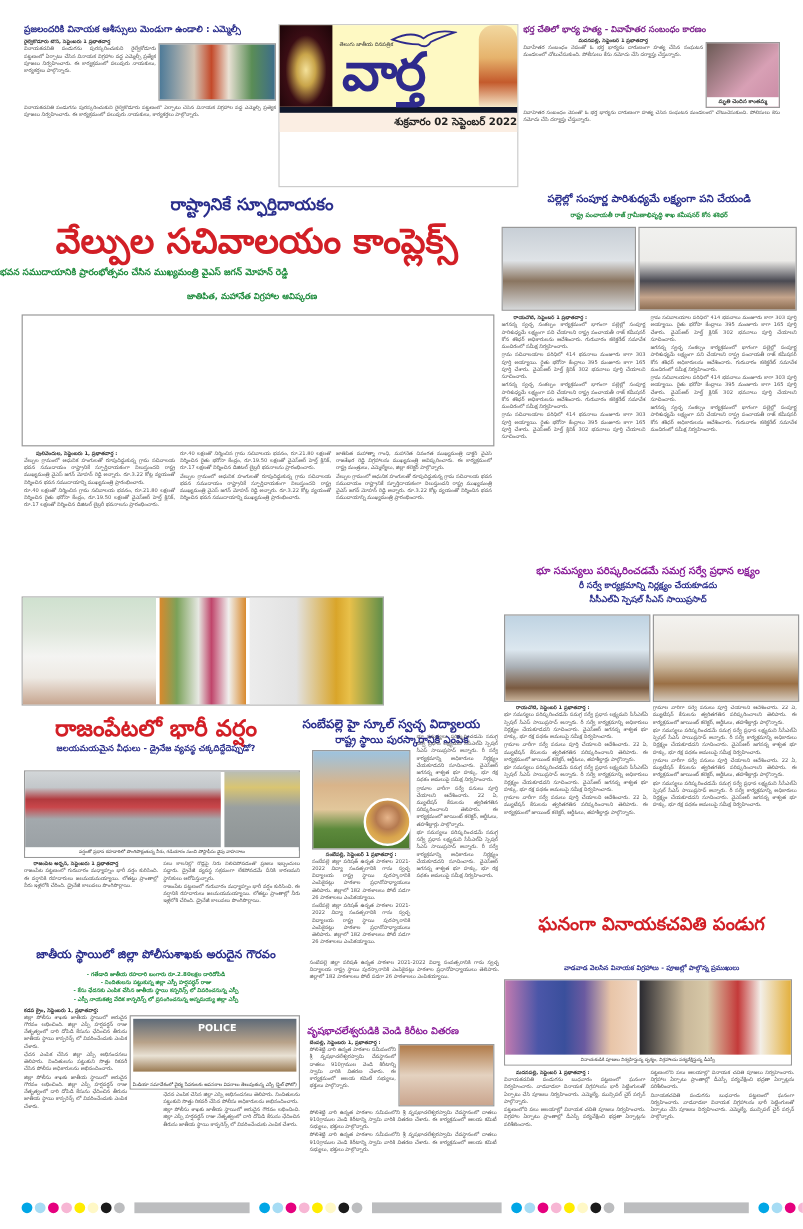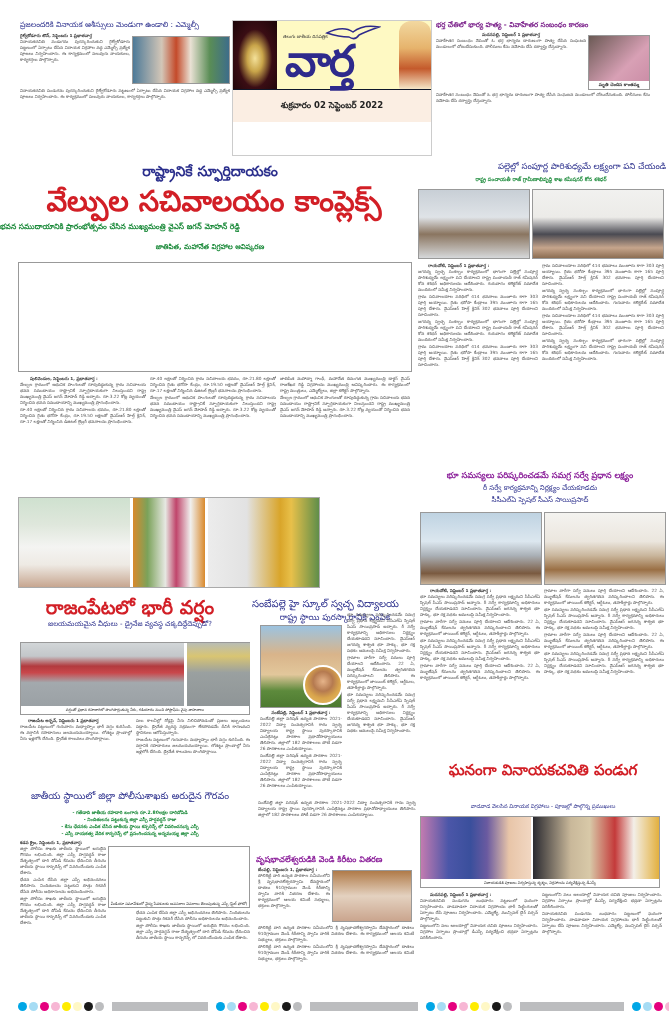--- a/index.html
+++ b/index.html
@@ -1,20 +1,20 @@
 <!DOCTYPE html>
 <html><head>
 <meta charset="utf-8">
 <style>
 *{box-sizing:border-box;margin:0;padding:0}
 body{width:669px;height:1024px;background:#fff;font-family:"DejaVu Sans",sans-serif;position:relative;overflow:hidden;color:#222}
 .abs{position:absolute}
 .txt{font-size:4.3px;line-height:6px;color:#555;text-align:justify;overflow:hidden}
 .txt p{margin-bottom:1px}
-.hl-blue{color:#2a2e8c;font-weight:normal}
+.hl-blue{color:#2a2e8c;font-weight:bold}
 .hl-purple{color:#7b1f8f;font-weight:bold}
 .hl-green{color:#1b8a3a;font-weight:bold}
 .photo{border:1px solid #999;overflow:hidden;position:absolute}
 .ph-crowd{background:linear-gradient(180deg,#ddd 0%,#c9c9c9 30%,#8e7c6a 55%,#e8e4df 75%,#b9a58a 100%)}
 .ph-office{background:linear-gradient(180deg,#dfe6ec 0%,#c8d2da 45%,#8a6e55 70%,#efefef 100%)}
 .ph-school{background:linear-gradient(180deg,#9cc3e0 0%,#d9b48a 35%,#e2c79b 60%,#5d8a3c 80%,#4d7a30 100%)}
 .ph-police{background:linear-gradient(180deg,#5d6a78 0%,#b9a38a 45%,#e9e2d5 70%,#9a7a52 100%)}
 .ph-temple{background:linear-gradient(180deg,#b07a48 0%,#e4d2c0 50%,#caa58e 100%)}
 .ph-victim{background:linear-gradient(135deg,#6b5a55 0%,#d8a0b5 60%,#c98aa4 100%)}
 .caption{font-size:4.5px;color:#333;text-align:center;background:#fff;position:absolute;left:0;right:0;bottom:0;padding:1px}
@@ -37,21 +37,21 @@
 <div class="abs" style="left:232px;top:20px;width:200px;height:136px;border:1px solid #ccc">
   <div style="position:relative;height:68px;background:#fef9c3">
     <div style="position:absolute;left:0;top:0;width:44px;height:68px;background:radial-gradient(ellipse at 50% 55%,#f4e19a 0%,#c9a54a 25%,#3a0d14 55%,#1b0508 100%)"></div>
     <svg style="position:absolute;left:92px;top:2px" width="56" height="20" viewBox="0 0 56 20">
         <path d="M2 10 Q18 2 28 9 Q38 1 54 4 Q42 8 34 12 Q30 18 24 14 Q14 14 2 10Z" fill="none" stroke="#2e2a8c" stroke-width="1.5"></path>
       </svg>
     <div style="position:absolute;left:50px;top:13px;font-size:4.5px;color:#333;white-space:nowrap">తెలుగు జాతీయ దినపత్రిక</div>
     <div style="position:absolute;left:52px;top:14px;font-size:44px;line-height:52px;font-weight:bold;color:#2e2a8c;letter-spacing:-2px">వార్త</div>
     <div style="position:absolute;right:0;top:0;width:32px;height:68px;background:linear-gradient(180deg,#f2d8a0 0%,#e6b36c 40%,#c45a2c 70%,#f5e6c8 100%);border-radius:12px 12px 2px 2px"></div>
   </div>
-  <div style="height:33px;background:#fbeee3;border-top:1px solid #0f172a;display:flex;align-items:center;justify-content:center">
+  <div style="height:21px;background:#fbeee3;border-top:5px solid #0f172a;display:flex;align-items:center;justify-content:flex-end">
     <span style="font-size:8.5px;font-weight:bold;color:#222;white-space:nowrap">శుక్రవారం 02 సెప్టెంబర్ 2022</span>
   </div>
 </div>
 
 <div class="abs" style="left:436px;top:20px;width:215px;height:135px">
   <div class="hl-purple" style="font-size:7px;line-height:10px;white-space:nowrap;color:#7a1f8a">భర్త చేతిలో భార్య హత్య - వివాహేతర సంబంధం కారణం</div>
   <div class="txt" style="position:absolute;top:12px;left:0;width:150px;height:58px">
     <div style="font-weight:bold;color:#333;text-align:center">మదనపల్లి, సెప్టెంబర్ 1 ప్రభాతవార్త</div>
     <p>వివాహేతర సంబంధం నెపంతో ఓ భర్త భార్యను దారుణంగా హత్య చేసిన సంఘటన మండలంలో చోటుచేసుకుంది. పోలీసులు కేసు నమోదు చేసి దర్యాప్తు చేస్తున్నారు.</p>
   </div>
@@ -82,21 +82,21 @@
   <p>జాతిపిత మహాత్మా గాంధీ, మహానేత దివంగత ముఖ్యమంత్రి డాక్టర్ వైఎస్ రాజశేఖర రెడ్డి విగ్రహాలను ముఖ్యమంత్రి ఆవిష్కరించారు. ఈ కార్యక్రమంలో రాష్ట్ర మంత్రులు, ఎమ్మెల్యేలు, జిల్లా కలెక్టర్ పాల్గొన్నారు.</p>
   <p>వేల్పుల గ్రామంలో ఆధునిక హంగులతో రూపుదిద్దుకున్న గ్రామ సచివాలయ భవన సముదాయం రాష్ట్రానికే స్ఫూర్తిదాయకంగా నిలుస్తుందని రాష్ట్ర ముఖ్యమంత్రి వైఎస్ జగన్ మోహన్ రెడ్డి అన్నారు. రూ.3.22 కోట్ల వ్యయంతో నిర్మించిన భవన సముదాయాన్ని ముఖ్యమంత్రి ప్రారంభించారు.</p>
 </div>
 
 <div class="abs" style="left:18px;top:497px;width:302px;height:91px;border:1px solid #aaa;display:flex;gap:3px;background:#fff">
   <div style="width:112px;height:89px;background:linear-gradient(180deg,#cfe1cf 0%,#dfe7dc 30%,#f4f4f2 55%,#eeeae4 75%,#c7a690 100%)"></div>
   <div style="width:72px;height:89px;background:linear-gradient(90deg,#d9892c 0%,#7ba25a 20%,#e6e8e2 45%,#c0456b 60%,#f0f0ee 80%,#d9892c 100%)"></div>
   <div style="width:112px;height:89px;background:linear-gradient(90deg,#ececec 0%,#e2e2e2 35%,#d9a52a 65%,#e8c04a 75%,#5f8e4a 100%)"></div>
 </div>
 
-<div class="abs hl-blue" style="left:416px;width:250px;top:161px;text-align:right;font-size:8.5px;white-space:nowrap">పల్లెల్లో సంపూర్ణ పారిశుధ్యమే లక్ష్యంగా పని చేయండి</div>
+<div class="abs hl-blue" style="left:416px;width:250px;top:161px;text-align:center;font-size:8.5px;white-space:nowrap">పల్లెల్లో సంపూర్ణ పారిశుధ్యమే లక్ష్యంగా పని చేయండి</div>
 <div class="abs hl-green" style="left:416px;width:250px;top:176px;text-align:center;font-size:5.2px;white-space:nowrap">రాష్ట్ర పంచాయతీ రాజ్ గ్రామీణాభివృద్ధి శాఖ కమీషనర్ కోన శశిధర్</div>
 <div class="abs" style="left:418px;top:189px;width:246px;height:70px;display:flex;gap:2px">
   <div class="ph-office" style="width:112px;height:70px;border:1px solid #999;background:linear-gradient(180deg,#c8cfd6 0%,#dfe3e7 40%,#8a7560 65%,#d6d8da 100%)"></div>
   <div style="width:132px;height:70px;border:1px solid #999;background:linear-gradient(180deg,#f1f1ef 0%,#ecebe8 40%,#4a4a52 65%,#c6a58c 85%,#8c6d52 100%)"></div>
 </div>
 <div class="abs txt" style="left:418px;top:263px;width:120px;height:213px">
   <div style="font-weight:bold;color:#333;padding-left:10px">రాయచోటి, సెప్టెంబర్ 1 ప్రభాతవార్త :</div>
   <p>జగనన్న స్వచ్ఛ సంకల్పం కార్యక్రమంలో భాగంగా పల్లెల్లో సంపూర్ణ పారిశుధ్యమే లక్ష్యంగా పని చేయాలని రాష్ట్ర పంచాయతీ రాజ్ కమీషనర్ కోన శశిధర్ అధికారులను ఆదేశించారు. గురువారం కలెక్టరేట్ సమావేశ మందిరంలో సమీక్ష నిర్వహించారు.</p>
   <p>గ్రామ సచివాలయాల పరిధిలో 414 భవనాలు మంజూరు కాగా 303 పూర్తి అయ్యాయి. రైతు భరోసా కేంద్రాలు 395 మంజూరు కాగా 165 పూర్తి చేశారు. వైఎస్ఆర్ హెల్త్ క్లినిక్ 302 భవనాలు పూర్తి చేయాలని సూచించారు.</p>
   <p>జగనన్న స్వచ్ఛ సంకల్పం కార్యక్రమంలో భాగంగా పల్లెల్లో సంపూర్ణ పారిశుధ్యమే లక్ష్యంగా పని చేయాలని రాష్ట్ర పంచాయతీ రాజ్ కమీషనర్ కోన శశిధర్ అధికారులను ఆదేశించారు. గురువారం కలెక్టరేట్ సమావేశ మందిరంలో సమీక్ష నిర్వహించారు.</p>
@@ -187,20 +187,23 @@
   <div style="white-space:nowrap">- కేసు ఛేదనకు ఎంపిక చేసిన జాతీయ స్థాయి కన్ఫరెన్స్ లో వివరించనున్న ఎస్పీ</div>
   <div style="white-space:nowrap">- ఎస్పీ నాయకత్వ వేదిక కాన్ఫరెన్స్ లో ప్రసంగించనున్న అన్నమయ్య జిల్లా ఎస్పీ</div>
 </div>
 <div class="abs txt" style="left:20px;top:840px;width:86px;height:150px">
   <div style="font-weight:bold;color:#333">కడప క్రైం, సెప్టెంబరు 1, ప్రభాతవార్త:</div>
   <p>జిల్లా పోలీసు శాఖకు జాతీయ స్థాయిలో అరుదైన గౌరవం లభించింది. జిల్లా ఎస్పీ హర్షవర్ధన్ రాజు నేతృత్వంలో దారి దోపిడి కేసును ఛేదించిన తీరును జాతీయ స్థాయి కాన్ఫరెన్స్ లో వివరించేందుకు ఎంపిక చేశారు.</p>
   <p>ఛేదన ఎంపిక చేసిన జిల్లా ఎస్పీ అభినందనలు తెలిపారు. నిందితులను పట్టుకుని సొత్తు రికవరీ చేసిన పోలీసు అధికారులను అభినందించారు.</p>
   <p>జిల్లా పోలీసు శాఖకు జాతీయ స్థాయిలో అరుదైన గౌరవం లభించింది. జిల్లా ఎస్పీ హర్షవర్ధన్ రాజు నేతృత్వంలో దారి దోపిడి కేసును ఛేదించిన తీరును జాతీయ స్థాయి కాన్ఫరెన్స్ లో వివరించేందుకు ఎంపిక చేశారు.</p>
 </div>
 <div class="abs" style="left:108px;top:846px;width:142px;height:62px;border:1px solid #999;background:#fff">
+  <div class="ph-police" style="position:absolute;left:2px;top:2px;right:2px;height:44px">
+    <div style="position:absolute;left:54px;top:3px;font-size:8px;font-weight:bold;color:#fff">POLICE</div>
+  </div>
   <div class="caption" style="font-size:3.9px;line-height:5px">మీడియా సమావేశంలో వైద్య సేవకులకు అవసరాల వివరాలు తెలుపుతున్న ఎస్పీ (ఫైల్ ఫోటో)</div>
 </div>
 <div class="abs txt" style="left:136px;top:910px;width:114px;height:80px">
   <p>ఛేదన ఎంపిక చేసిన జిల్లా ఎస్పీ అభినందనలు తెలిపారు. నిందితులను పట్టుకుని సొత్తు రికవరీ చేసిన పోలీసు అధికారులను అభినందించారు.</p>
   <p>జిల్లా పోలీసు శాఖకు జాతీయ స్థాయిలో అరుదైన గౌరవం లభించింది. జిల్లా ఎస్పీ హర్షవర్ధన్ రాజు నేతృత్వంలో దారి దోపిడి కేసును ఛేదించిన తీరును జాతీయ స్థాయి కాన్ఫరెన్స్ లో వివరించేందుకు ఎంపిక చేశారు.</p>
 </div>
 
 <div class="abs txt" style="left:258px;top:800px;width:158px;height:40px">
   <p>సంబేపల్లె జిల్లా పరిషత్ ఉన్నత పాఠశాల 2021-2022 విద్యా సంవత్సరానికి గాను స్వచ్ఛ విద్యాలయ రాష్ట్ర స్థాయి పురస్కారానికి ఎంపికైనట్లు పాఠశాల ప్రధానోపాధ్యాయులు తెలిపారు. జిల్లాలో 182 పాఠశాలలు పోటీ పడగా 26 పాఠశాలలు ఎంపికయ్యాయి.</p>
 </div>

